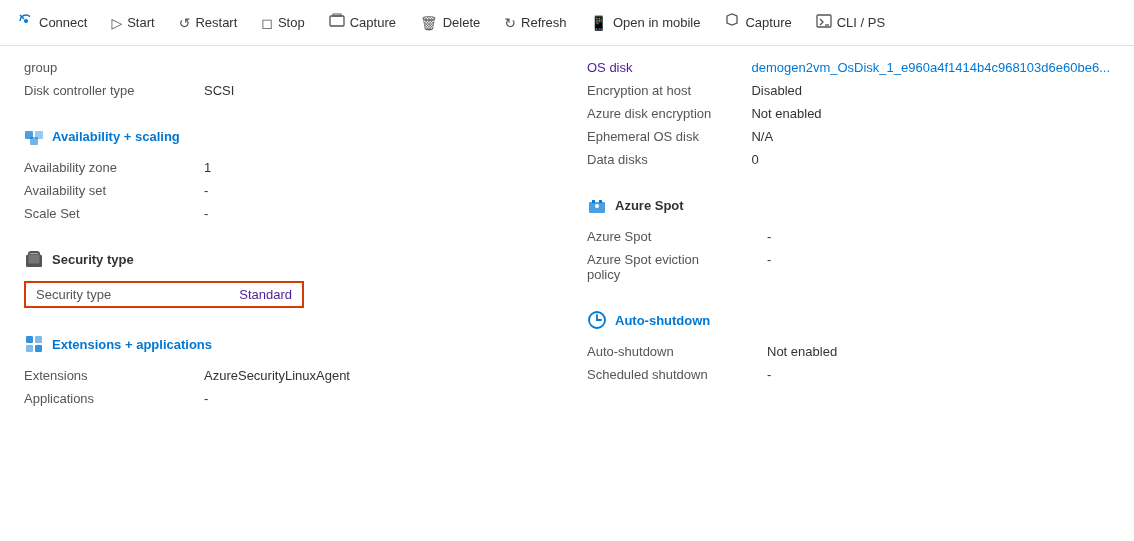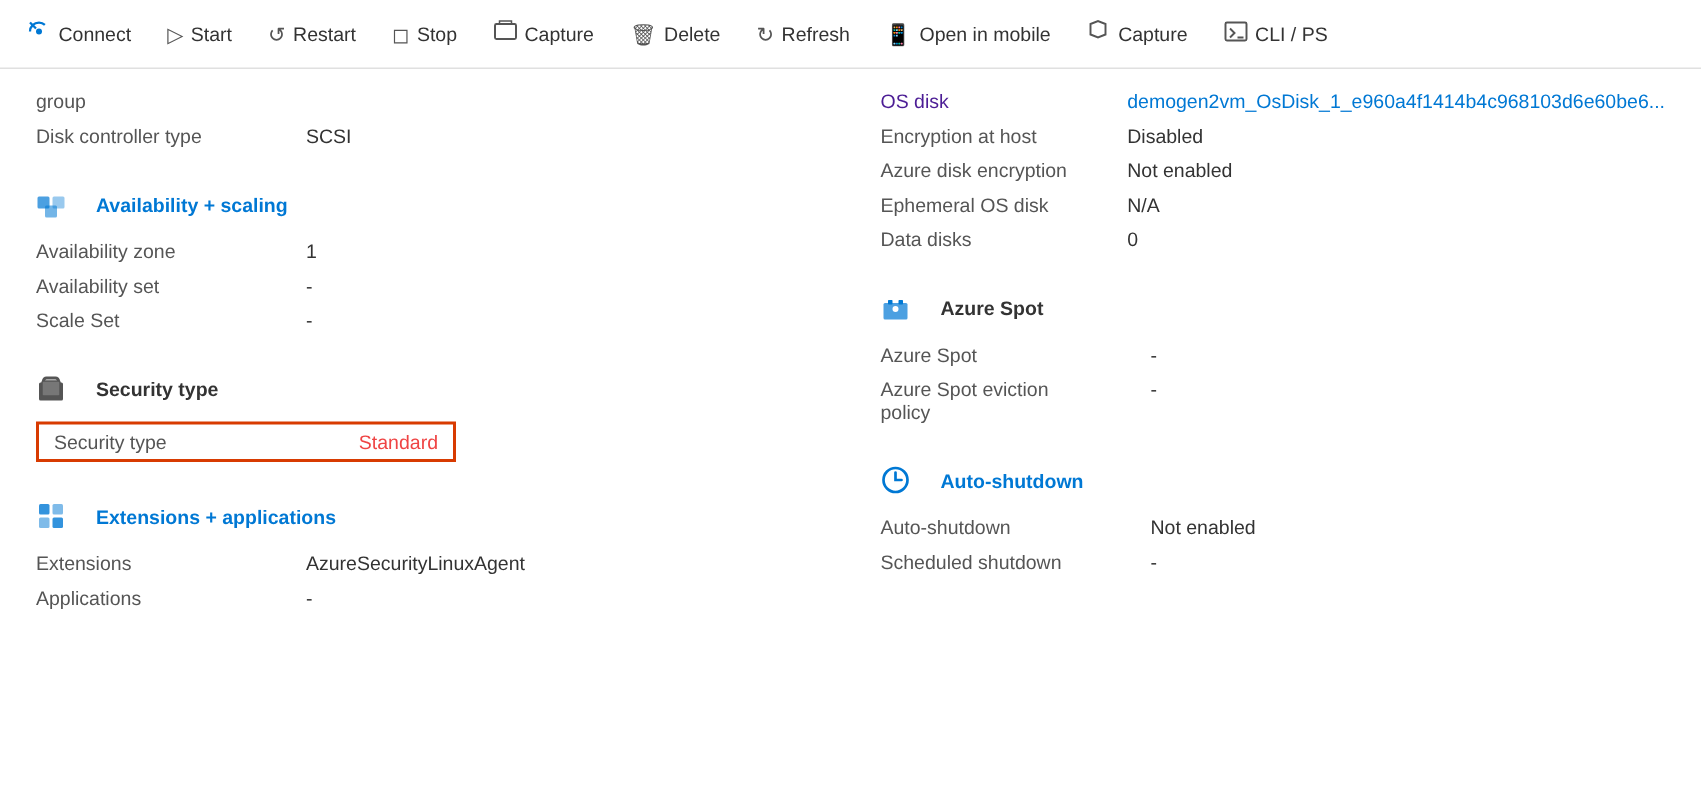--- a/index.html
+++ b/index.html
@@ -47,21 +47,21 @@
       flex: 1;
       min-width: 0;
     }
 
     
     .section { margin-bottom: 24px; }
 
     .section-header {
       display: flex;
       align-items: center;
-      gap: 20px;
+      gap: 8px;
       margin-bottom: 10px;
       color: #0078d4;
       font-weight: 600;
       font-size: 13px;
     }
 
     .section-icon {
       width: 20px;
       height: 20px;
       flex-shrink: 0;
@@ -222,21 +222,21 @@
             <rect x="2" y="6" width="16" height="12" rx="1" fill="#555"></rect>
             <rect x="5" y="3" width="10" height="7" rx="2" stroke="#555" stroke-width="2" fill="none"></rect>
             <rect x="4" y="5" width="12" height="10" rx="1" fill="#777"></rect>
             <rect x="4" y="5" width="12" height="10" rx="1" fill="none" stroke="#555" stroke-width="1"></rect>
           </svg>
         </span>
         <span class="plain-header">Security type</span>
       </div>
       <div class="highlighted-row">
         <span class="label">Security type</span>
-        <span class="value" style="color:#ef4444; cursor:pointer;">Standard</span>
+        <span class="value" style="color:#4c1d95; cursor:pointer;">Standard</span>
       </div>
     </div>
 
     <div class="section">
       <div class="section-header">
         <span class="section-icon">
           <svg width="20" height="20" viewBox="0 0 20 20" fill="none">
             <rect x="2" y="2" width="7" height="7" rx="1" fill="#0078d4" opacity="0.8"></rect>
             <rect x="11" y="2" width="7" height="7" rx="1" fill="#0078d4" opacity="0.5"></rect>
             <rect x="2" y="11" width="7" height="7" rx="1" fill="#0078d4" opacity="0.5"></rect>

